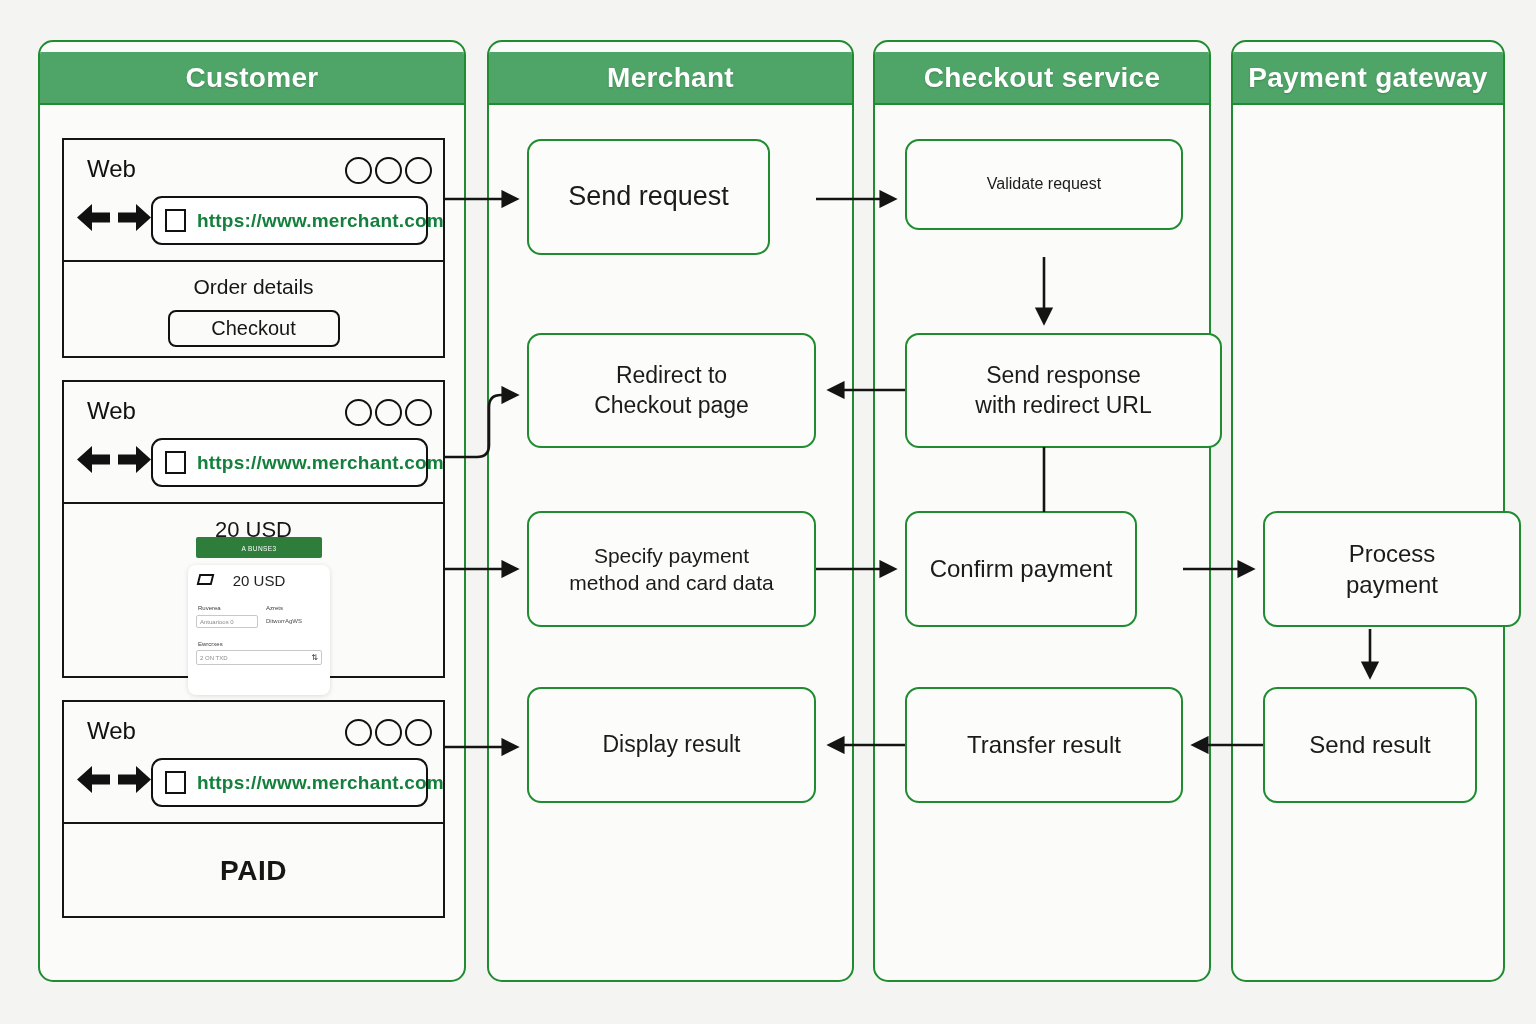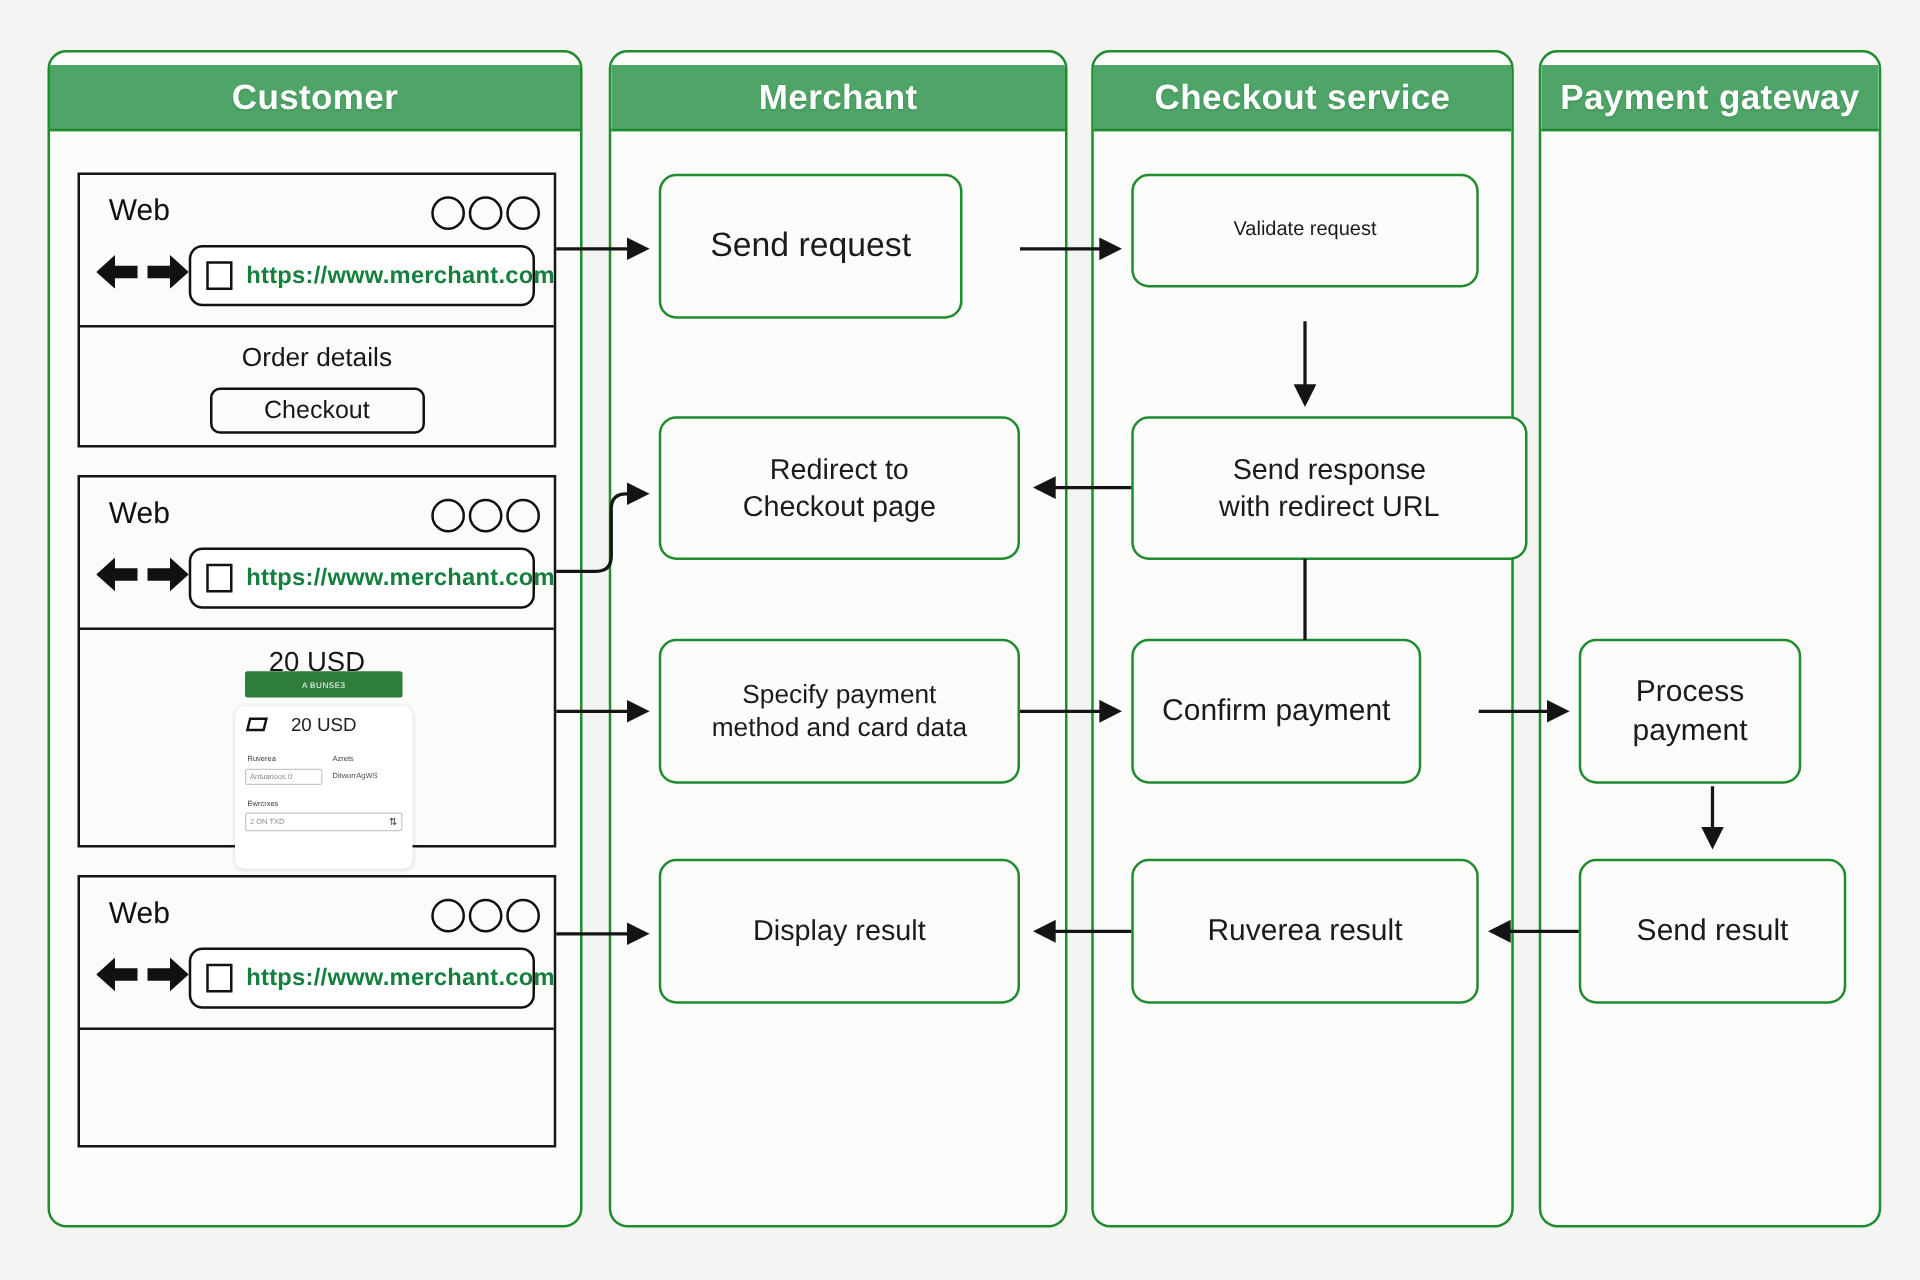--- a/index.html
+++ b/index.html
@@ -51,21 +51,21 @@
     padding:0 14px;
   }
   #step-send-request      {left:527px;top:139px;width:243px;height:116px;font-size:27px;}
   #step-redirect          {left:527px;top:333px;width:289px;height:115px;font-size:23px;}
   #step-specify           {left:527px;top:511px;width:289px;height:116px;font-size:21px;}
   #step-display-result    {left:527px;top:687px;width:289px;height:116px;font-size:23px;}
   #step-validate          {left:905px;top:139px;width:278px;height:91px;font-size:16px;}
   #step-send-response     {left:905px;top:333px;width:317px;height:115px;font-size:23px;}
   #step-confirm-payment   {left:905px;top:511px;width:232px;height:116px;font-size:24px;}
   #step-transfer-result   {left:905px;top:687px;width:278px;height:116px;font-size:24px;}
-  #step-process-payment   {left:1263px;top:511px;width:178px;height:116px;font-size:24px;}
+  #step-process-payment   {left:1263px;top:511px;width:258px;height:116px;font-size:24px;}
   #step-send-result       {left:1263px;top:687px;width:214px;height:116px;font-size:24px;}
 
   
   .browser{
     position:absolute;left:62px;width:383px;
     border:2.5px solid #151515;
     background:#fbfbf9;
   }
   #browser-1{top:138px;height:220px;}
   #browser-2{top:380px;height:298px;}
@@ -222,33 +222,36 @@
         </svg>
       <svg width="34" height="27" viewBox="0 0 34 27">
           <polygon points="34,13.5 19,0 19,8.5 1,8.5 1,18.5 19,18.5 19,27" fill="#111"></polygon>
         </svg>
     </span>
     <span class="urlbar">
       <span class="page-ico"></span>
       <span class="url-text">https://www.merchant.com</span>
     </span>
   </div>
+  <div class="b-content">
+    <div class="paid-label">PAID</div>
+  </div>
 </div>
 
 <div class="step" id="step-send-request">Send request</div>
 <div class="step" id="step-redirect">Redirect to
 Checkout page</div>
 <div class="step" id="step-specify">Specify payment
 method and card data</div>
 <div class="step" id="step-display-result">Display result</div>
 <div class="step" id="step-validate">Validate request</div>
 <div class="step" id="step-send-response">Send response
 with redirect URL</div>
 <div class="step" id="step-confirm-payment">Confirm payment</div>
-<div class="step" id="step-transfer-result">Ruverea result</div>
+<div class="step" id="step-transfer-result">Transfer result</div>
 <div class="step" id="step-process-payment">Process
 payment</div>
 <div class="step" id="step-send-result">Send result</div>
 
 <svg id="connectors" width="1536" height="1024" viewBox="0 0 1536 1024">
   <defs>
     <marker id="arw" viewBox="0 0 10 10" refX="8" refY="5" markerWidth="7" markerHeight="7" orient="auto-start-reverse">
       <path d="M0,0 L10,5 L0,10 z" fill="#141414"></path>
     </marker>
   </defs>

